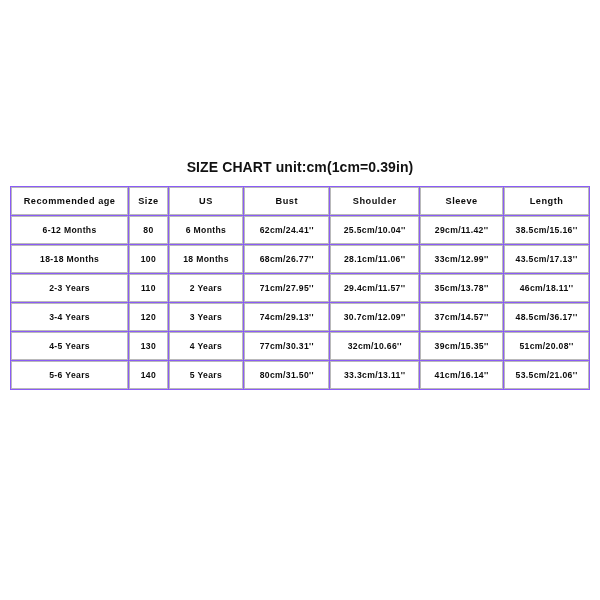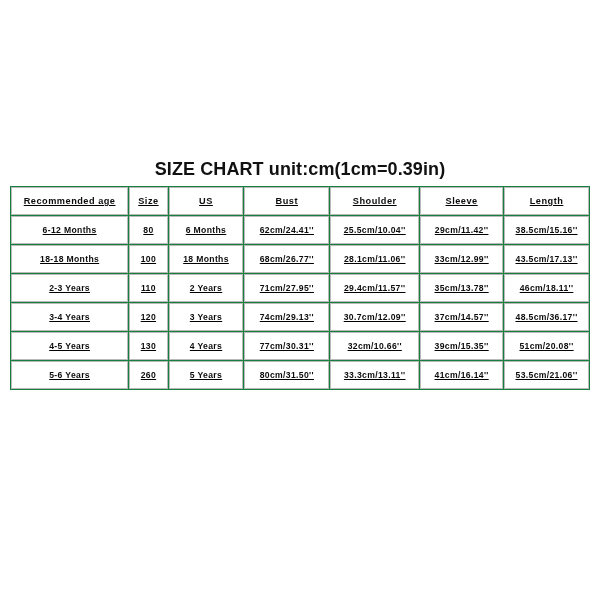--- a/index.html
+++ b/index.html
@@ -26,42 +26,41 @@
     background: #ffffff;
   }
 
   
   .chart-title {
     position: absolute;
     left: 0;
     top: 159px;
     width: 600px;
     text-align: center;
-    font-size: 18px;
+    font-size: 14px;
     font-weight: bold;
     letter-spacing: 0.1px;
     color: #111111;
     white-space: nowrap;
   }
 
   
   .table-wrap {
     position: absolute;
     left: 10px;
     top: 186px;
     width: 580px;
   }
 
   table.size-chart {
     width: 580px;
     border-collapse: separate;
     border-spacing: 1px 1px;
     table-layout: fixed;
-    background: #15803d;
-    text-decoration: underline;
+    background: #8b5cf6;
   }
 
   table.size-chart td,
   table.size-chart th {
     border: 1px solid #b9b9b9;
     background: #ffffff;
     height: 26px;
     padding: 0 2px;
     text-align: center;
     vertical-align: middle;
@@ -157,21 +156,21 @@
           <td>4-5 Years</td>
           <td>130</td>
           <td>4 Years</td>
           <td>77cm/30.31''</td>
           <td>32cm/10.66''</td>
           <td>39cm/15.35''</td>
           <td>51cm/20.08''</td>
         </tr>
         <tr>
           <td>5-6 Years</td>
-          <td>260</td>
+          <td>140</td>
           <td>5 Years</td>
           <td>80cm/31.50''</td>
           <td>33.3cm/13.11''</td>
           <td>41cm/16.14''</td>
           <td>53.5cm/21.06''</td>
         </tr>
       </tbody>
     </table>
   </div>
 

